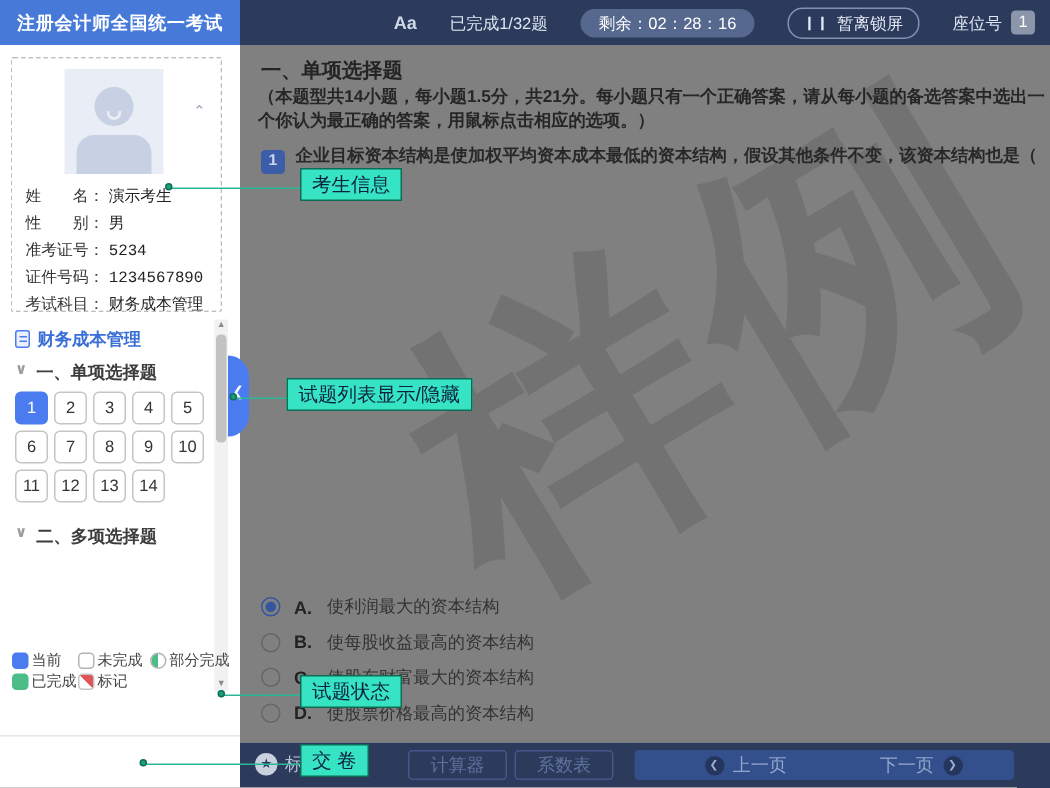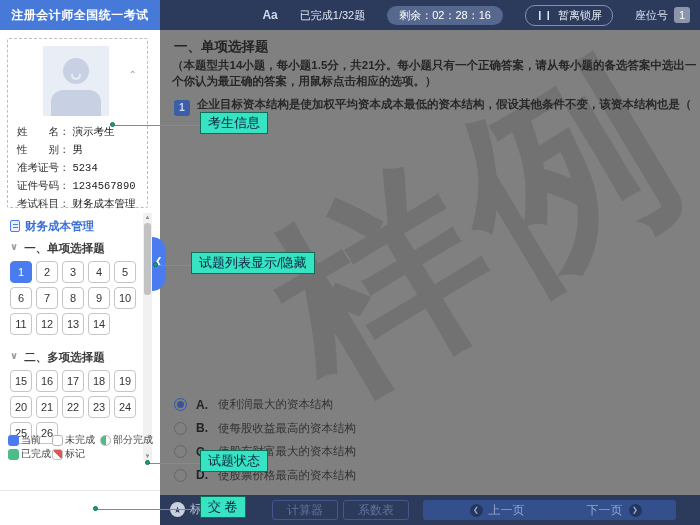--- a/index.html
+++ b/index.html
@@ -173,34 +173,20 @@
         <div class="qcell">10</div>
         <div class="qcell">11</div>
         <div class="qcell">12</div>
         <div class="qcell">13</div>
         <div class="qcell">14</div>
       </div>
     <div class="section-header sect-gap">
       <span class="chev-down">∨</span>
       <span>二、多项选择题</span>
     </div>
-    <div class="qgrid">
-        <div class="qcell">15</div>
-        <div class="qcell">16</div>
-        <div class="qcell">17</div>
-        <div class="qcell">18</div>
-        <div class="qcell">19</div>
-        <div class="qcell">20</div>
-        <div class="qcell">21</div>
-        <div class="qcell">22</div>
-        <div class="qcell">23</div>
-        <div class="qcell">24</div>
-        <div class="qcell">25</div>
-        <div class="qcell">26</div>
-      </div>
   </div>
 
   <div class="scrollbar">
     <div class="scroll-arrow" style="top:0;">▲</div>
     <div class="scroll-thumb"></div>
     <div class="scroll-arrow" style="bottom:0;">▼</div>
   </div>
 
   <div class="legend">
     <div class="legend-row">

